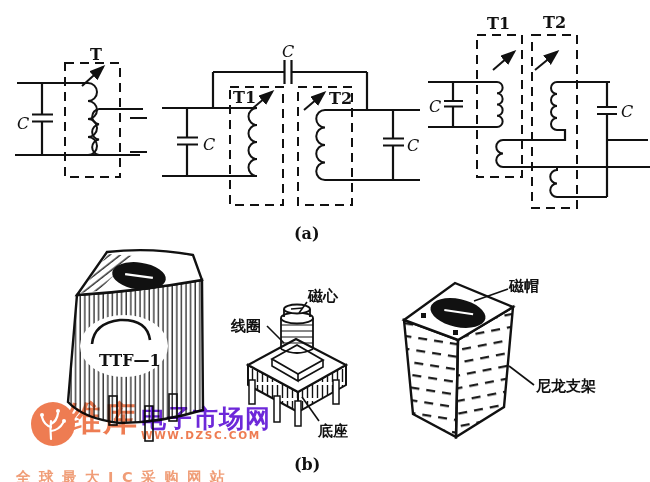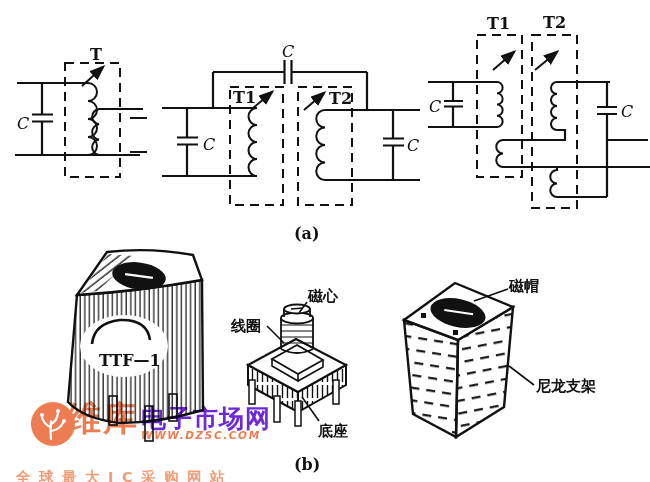--- a/index.html
+++ b/index.html
@@ -8,21 +8,21 @@
   #art{position:absolute;left:0;top:0;}
   
   .wm{position:absolute;left:0;top:0;width:650px;height:482px;pointer-events:none;
       mix-blend-mode:multiply;font-family:"DejaVu Sans", sans-serif;}
   .wm-logo{position:absolute;left:30px;top:401px;}
   .wm-brand{position:absolute;left:67px;top:401px;font-size:34px;font-weight:bold;
             color:#ee7c52;letter-spacing:2px;line-height:1;}
   .wm-site{position:absolute;left:141px;top:406px;font-size:25px;font-weight:bold;
            color:#6d28d9;letter-spacing:1px;line-height:1;}
   .wm-url{position:absolute;left:141px;top:430px;font-size:10.5px;font-weight:bold;
-          color:#ee7c52;letter-spacing:1.6px;line-height:1;font-style:italic;}
+          color:#ee7c52;letter-spacing:1.6px;line-height:1;}
   .wm-tagline{position:absolute;left:16px;top:438px;font-size:14.5px;color:#f09d77;
               letter-spacing:8.5px;line-height:1;font-weight:bold;margin-top:32px;}
   svg text{user-select:none;}
   .lblC{font:italic 16px "DejaVu Serif", serif;fill:#111;}
   .lblT{font:bold 16px "DejaVu Serif", serif;fill:#111;}
   .lblAB{font:bold 16px "DejaVu Serif", serif;fill:#111;}
   .lblCN{font:bold 15px "DejaVu Sans", sans-serif;fill:#111;}
   .lblTTF{font:bold 16px "DejaVu Serif", serif;fill:#111;}
 </style>
 </head>

